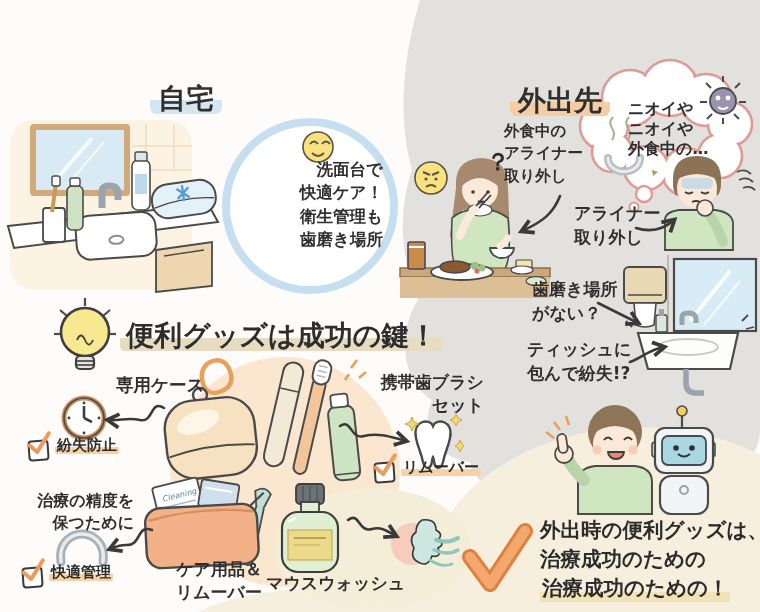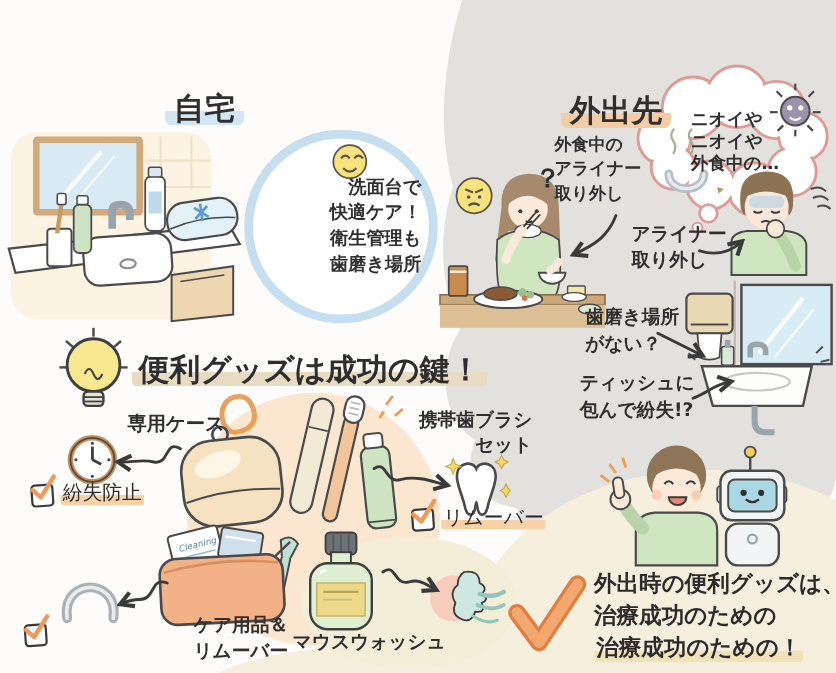--- a/index.html
+++ b/index.html
@@ -11,21 +11,21 @@
   .lines span{display:block}
   .center{text-align:right}
   .hl-beige{background:linear-gradient(transparent 58%, #e7dcc2 58%, #e7dcc2 96%, transparent 96%);border-radius:6px;padding:0 6px}
   .hl-blue{background:linear-gradient(transparent 56%, #d3e7f2 56%, #d3e7f2 97%, transparent 97%);border-radius:8px;padding:0 8px}
   .hl-peach{background:linear-gradient(transparent 56%, #f4cda4 56%, #f4cda4 97%, transparent 97%);border-radius:8px;padding:0 8px}
   .hl-check{background:linear-gradient(transparent 60%, #f8d2a6 60%, #f8d2a6 96%, transparent 96%);border-radius:4px;padding:0 2px}
   .hl-concl{background:linear-gradient(transparent 62%, #f1e2b8 62%, #f1e2b8 96%, transparent 96%);border-radius:4px;padding:0 2px}
   .chk{position:absolute;display:flex;align-items:flex-start;gap:6px;z-index:6}
   .box{width:17px;height:17px;border:2.6px solid #3a3a3a;border-radius:4px;background:#fff;transform:rotate(-4deg);position:relative;flex:none;margin-top:4px}
   .box svg{position:absolute;left:-3px;top:-10px}
-  .chk .lbl{font-weight:400;font-size:18px;color:#2c2c2c}
+  .chk .lbl{font-weight:700;font-size:15px;color:#2c2c2c}
   .z2{z-index:2}.z3{z-index:3}
 </style>
 </head>
 <body>
 
 <div id="stage">
 
   <svg class="abs" style="left:0;top:0;z-index:0" width="760" height="612" viewBox="0 0 760 612">
     <path d="M420,0 L760,0 L760,430 C760,465 722,487 680,478 C650,506 600,512 570,492 C530,513 482,501 470,462 C432,456 420,430 432,400 C400,380 398,330 418,300 C400,260 398,210 412,170 C398,120 402,60 420,0 Z" fill="#e2e1de"></path>
     <ellipse cx="640" cy="590" rx="215" ry="163" fill="#f7efdd"></ellipse>
@@ -439,27 +439,32 @@
 
   <div class="chk" style="left:28px;top:436px">
     <span class="box">
       <svg width="26" height="24" viewBox="0 0 26 24">
         <path d="M3,13 L10,20 L23,2" fill="none" stroke="#ee9a5d" stroke-width="4" stroke-linecap="round" stroke-linejoin="round"></path>
       </svg>
     </span>
     <span class="lbl hl-check">紛失防止</span>
   </div>
 
+  <div class="txt lines center" style="left:22px;top:490px;width:112px;font-size:16px;line-height:1.4">
+    <span>治療の精度を</span>
+    <span>保つために</span>
+  </div>
 
   <div class="chk" style="left:22px;top:563px">
     <span class="box">
       <svg width="26" height="24" viewBox="0 0 26 24">
         <path d="M3,13 L10,20 L23,2" fill="none" stroke="#ee9a5d" stroke-width="4" stroke-linecap="round" stroke-linejoin="round"></path>
       </svg>
     </span>
+    <span class="lbl hl-check">快適管理</span>
   </div>
 
   <div class="txt lines center" style="left:152px;top:558px;width:110px;font-size:17px;line-height:1.35">
     <span>ケア用品＆</span>
     <span>リムーバー</span>
   </div>
 
   <div class="txt lines center" style="left:370px;top:371px;width:114px;font-size:17px;line-height:1.35">
     <span>携帯歯ブラシ</span>
     <span>セット</span>

